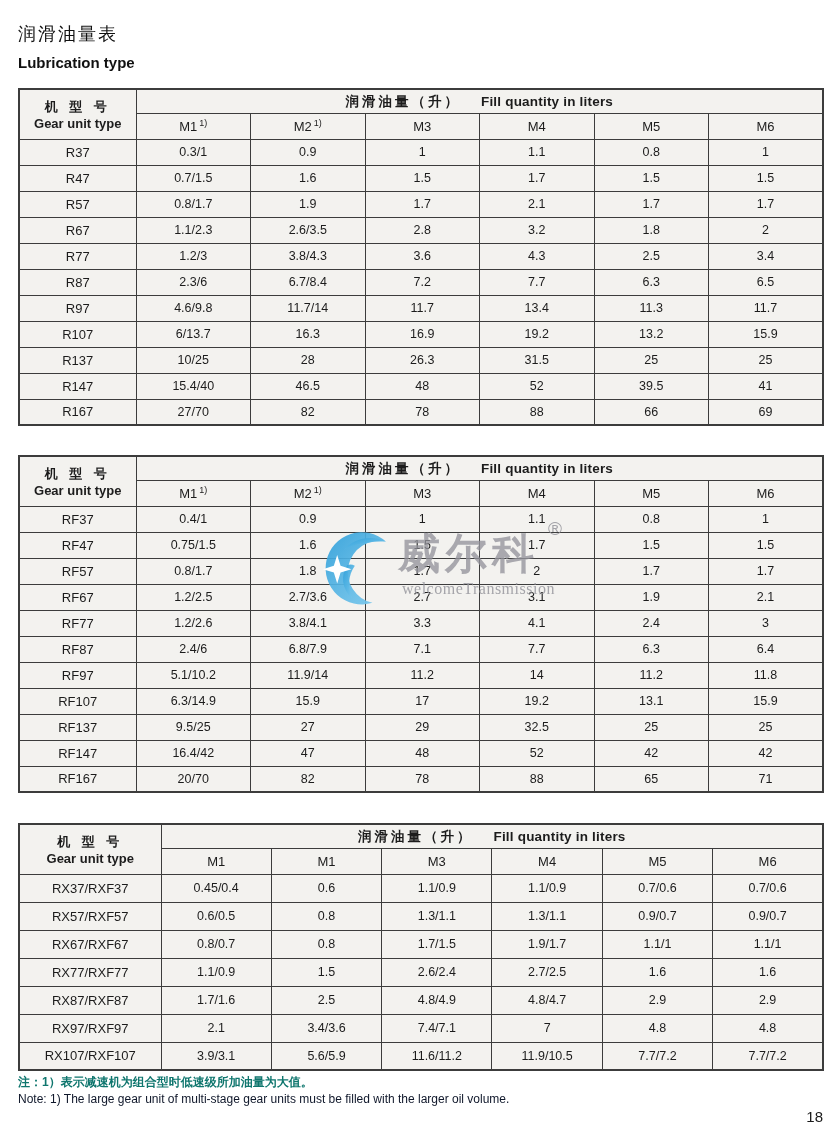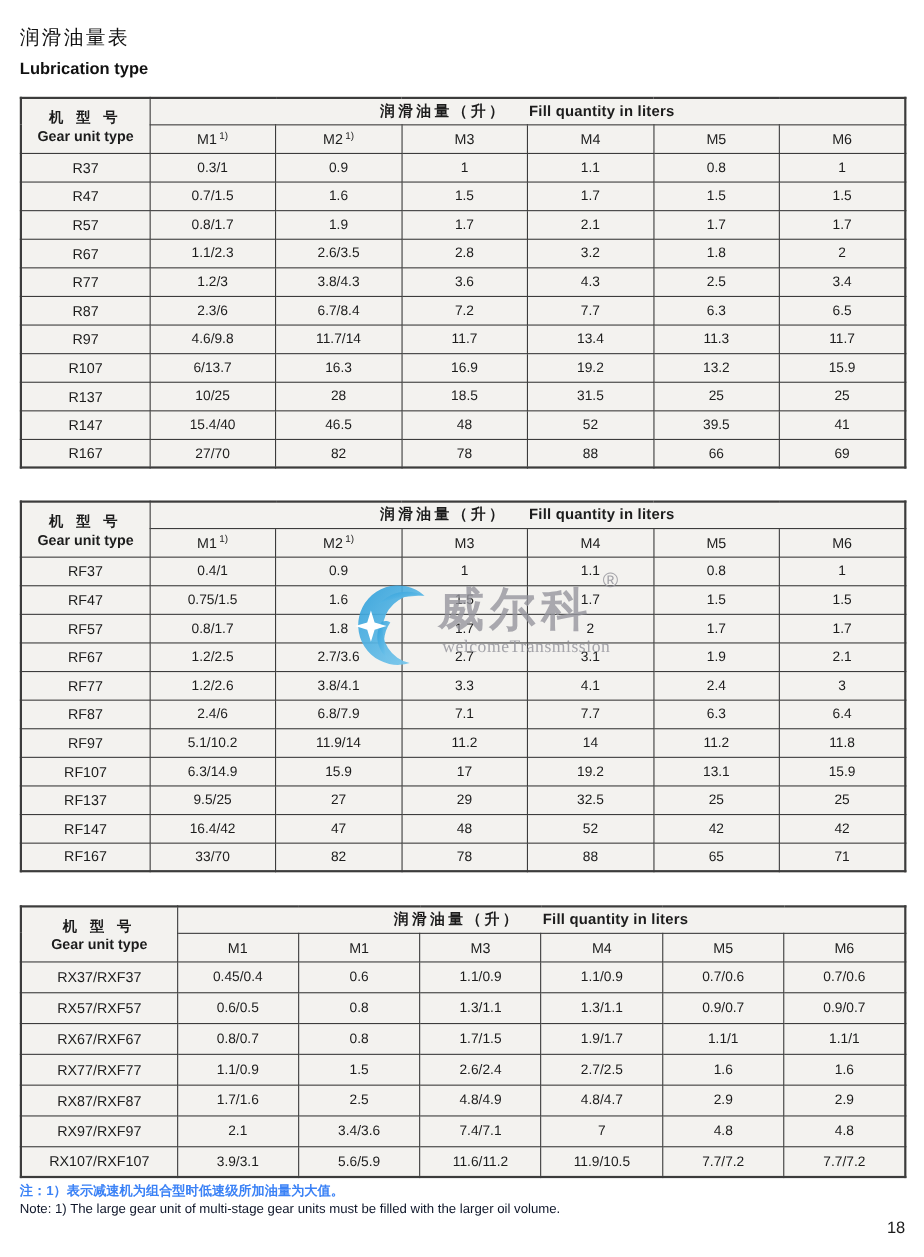--- a/index.html
+++ b/index.html
@@ -26,21 +26,21 @@
   th.type-head .en { font-size:13px; font-weight:bold; line-height:1.2; }
   th.fill-head { font-weight:bold; }
   th.fill-head .fz { font-size:13.5px; letter-spacing:3px; margin-right:20px; }
   th.fill-head .fe { font-size:13.5px; letter-spacing:0.2px; }
   th.col-head { font-size:13px; font-weight:normal; }
   th.col-head sup { font-size:9px; margin-left:2px; }
   td.type-cell { font-size:13px; }
   td.val-cell { font-size:12.5px; }
 
   .note { position:absolute; left:18px; top:1074px; }
-  .note .nzh { font-size:12px; font-weight:bold; color:#3b82f6; line-height:1.45; }
+  .note .nzh { font-size:12px; font-weight:bold; color:#0f766e; line-height:1.45; }
   .note .nen { font-size:12px; color:#0f172a; line-height:1.45; }
   .page-num { position:absolute; right:17px; top:1108px; font-size:15px; color:#1a1a1a;margin-left:48px; }
 
   .watermark { position:absolute; left:310px; top:518px; width:280px; height:92px; pointer-events:none; z-index:5; }
   .wm-logo { position:absolute; left:2px; top:4px; }
   .wm-brand { position:absolute; left:88px; top:8px; font-size:42px; font-weight:bold;
               color:rgba(148,148,155,0.78); letter-spacing:5px; white-space:nowrap; }
   .wm-reg { position:absolute; left:238px; top:0px; font-size:19px; color:rgba(148,148,155,0.85); }
   .wm-sub { position:absolute; left:92px; top:62px; font-size:16px; color:rgba(150,150,157,0.85);
             font-family:"Liberation Serif","DejaVu Serif",serif; letter-spacing:0.5px; }
@@ -150,21 +150,21 @@
           <td class="val-cell">16.3</td>
           <td class="val-cell">16.9</td>
           <td class="val-cell">19.2</td>
           <td class="val-cell">13.2</td>
           <td class="val-cell">15.9</td>
         </tr>
         <tr>
           <td class="type-cell">R137</td>
           <td class="val-cell">10/25</td>
           <td class="val-cell">28</td>
-          <td class="val-cell">18.5</td>
+          <td class="val-cell">26.3</td>
           <td class="val-cell">31.5</td>
           <td class="val-cell">25</td>
           <td class="val-cell">25</td>
         </tr>
         <tr>
           <td class="type-cell">R147</td>
           <td class="val-cell">15.4/40</td>
           <td class="val-cell">46.5</td>
           <td class="val-cell">48</td>
           <td class="val-cell">52</td>
@@ -295,21 +295,21 @@
           <td class="type-cell">RF147</td>
           <td class="val-cell">16.4/42</td>
           <td class="val-cell">47</td>
           <td class="val-cell">48</td>
           <td class="val-cell">52</td>
           <td class="val-cell">42</td>
           <td class="val-cell">42</td>
         </tr>
         <tr>
           <td class="type-cell">RF167</td>
-          <td class="val-cell">33/70</td>
+          <td class="val-cell">20/70</td>
           <td class="val-cell">82</td>
           <td class="val-cell">78</td>
           <td class="val-cell">88</td>
           <td class="val-cell">65</td>
           <td class="val-cell">71</td>
         </tr>
       </tbody>
     </table>
   <table class="lube t2">
       <colgroup>

